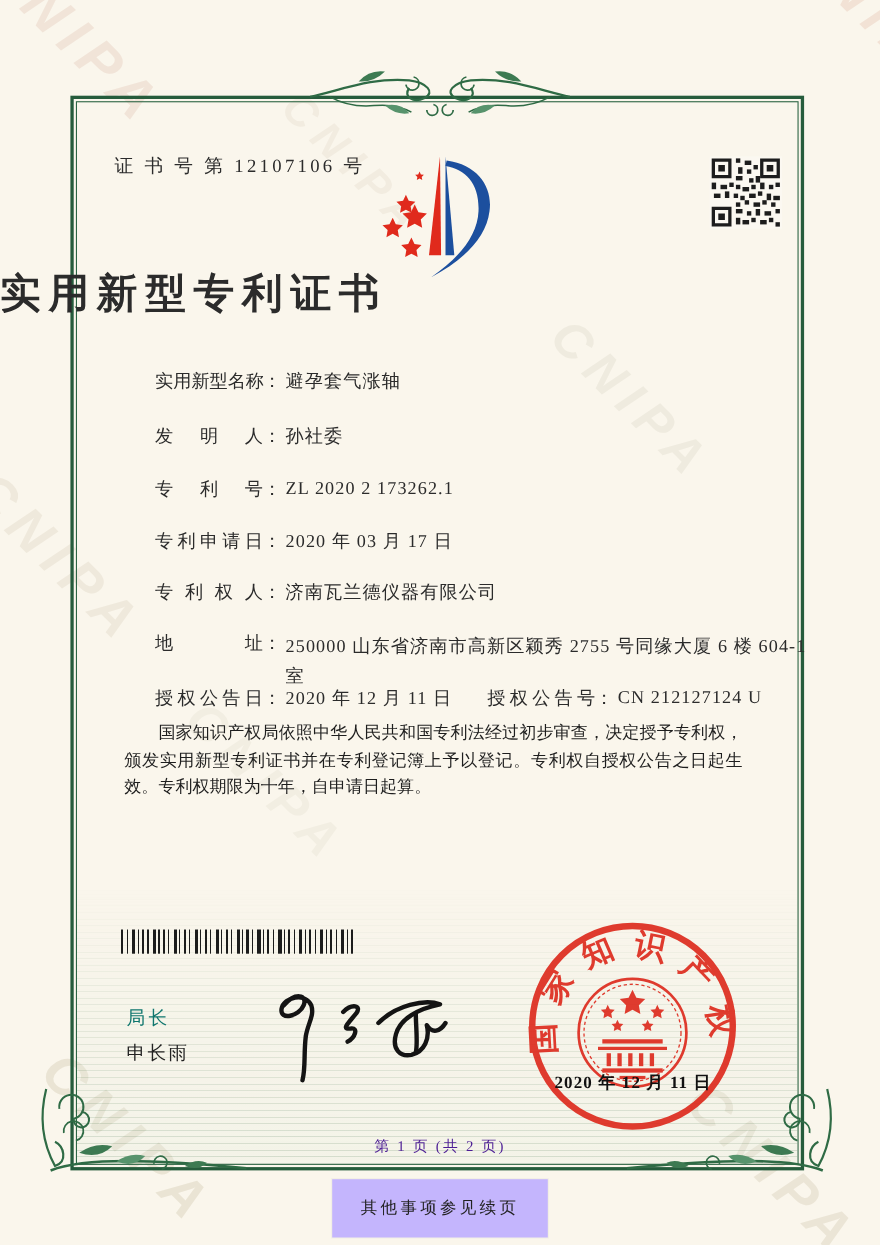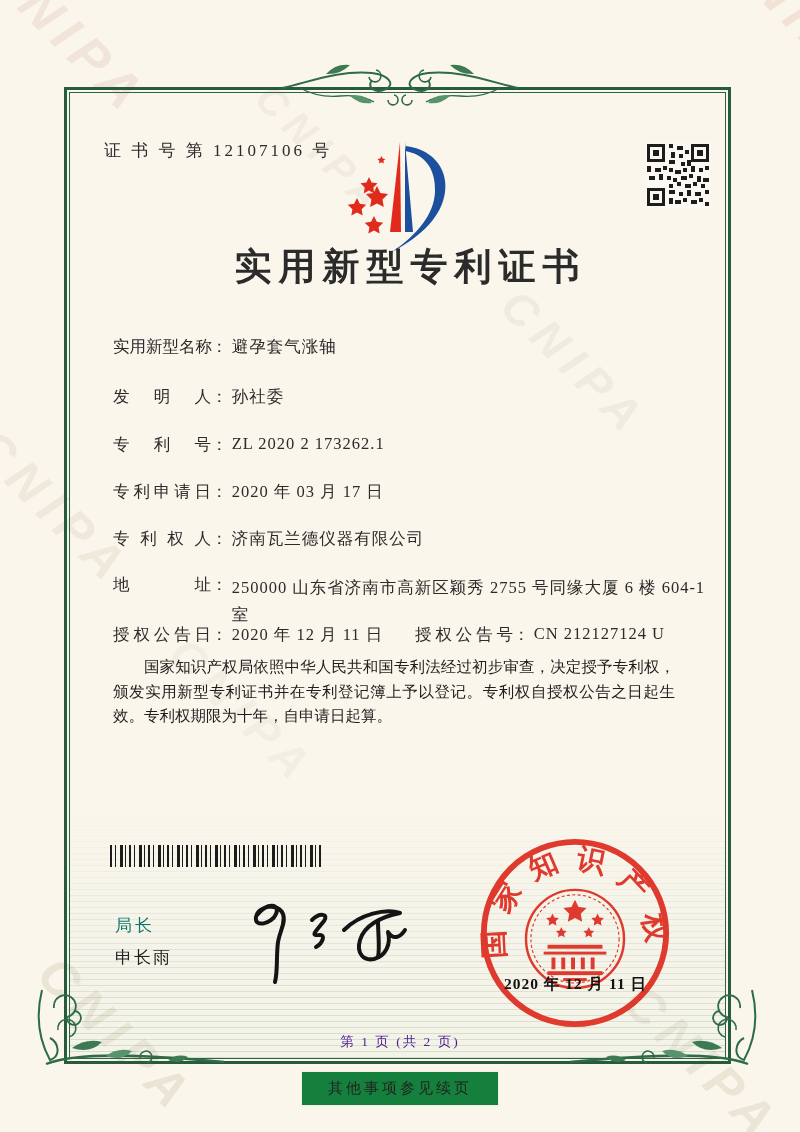--- a/index.html
+++ b/index.html
@@ -31,28 +31,28 @@
     background:
       repeating-linear-gradient(0deg,
         rgba(125,162,130,0.30) 0px, rgba(125,162,130,0.30) 1px,
         rgba(225,235,222,0.25) 1px, rgba(225,235,222,0.25) 6px);
     -webkit-mask-image:linear-gradient(180deg,transparent 0%,rgba(0,0,0,.55) 45%,#000 100%);
     mask-image:linear-gradient(180deg,transparent 0%,rgba(0,0,0,.55) 45%,#000 100%);
   }
   
   .cert-no{left:104px;top:139px;font-size:17px;letter-spacing:3px;z-index:3;}
   .title{
-    left:0;right:0;top:242px;text-align:center;
-    font-size:37px;font-weight:bold;letter-spacing:7px;z-index:3;padding-left:21px;
+    left:0;right:0;top:242px;text-align:left;
+    font-size:37px;font-weight:bold;letter-spacing:7px;z-index:3;
   }
   
   .row{position:absolute;left:113px;font-size:16.5px;z-index:3;white-space:nowrap;}
   .flabel{
     display:inline-block;width:98px;vertical-align:top;
-    text-align:justify;text-align-last:justify;text-justify:inter-ideograph;
+    text-align:justify;text-align-last:justify;text-justify:inter-ideograph;margin-left:28px;
   }
   .colon{display:inline-block;vertical-align:top;}
   .fvalue{display:inline-block;vertical-align:top;letter-spacing:1px;}
   .fvalue.wrap{white-space:normal;width:492px;line-height:27px;}
   .pair2{position:absolute;left:302px;top:0;}
   .pair2 .flabel{width:98px;}
   
   .paras{
     position:absolute;left:113px;top:655px;width:578px;z-index:3;
     font-size:15.5px;line-height:24.5px;text-align:justify;color:#1e1e1e;
@@ -77,21 +77,21 @@
   .seal{left:477px;top:835px;z-index:4;}
   .seal-date{
     left:483px;top:974px;width:185px;text-align:center;z-index:5;
     font-size:15.5px;letter-spacing:1px;color:#111;font-weight:bold;
   }
   
   .page-num{left:0;right:0;top:1033px;text-align:center;font-size:13.5px;
     letter-spacing:2px;color:#4c1d95;z-index:3;}
   .note-box{
     left:50%;top:1072px;transform:translateX(-50%);
-    background:#15803d;padding:7px 26px;font-size:15px;letter-spacing:3px;
+    background:#c4b5fd;padding:17px 26px;font-size:15px;letter-spacing:3px;
     color:#222;z-index:3;box-shadow:0 0 0 1px rgba(0,0,0,0.03);
   }
   .orn{z-index:2;}
 </style>
 </head>
 <body>
 
 <div class="wm" style="left:-34px;top:4px;font-size:52px;color:#f1e4d8;">CNIPA</div>
 <div class="wm" style="left:700px;top:-14px;font-size:50px;color:#f2e2d5;">CNIPA</div>
 <div class="wm" style="left:238px;top:128px;font-size:40px;color:#f2ece0;">CNIPA</div>

